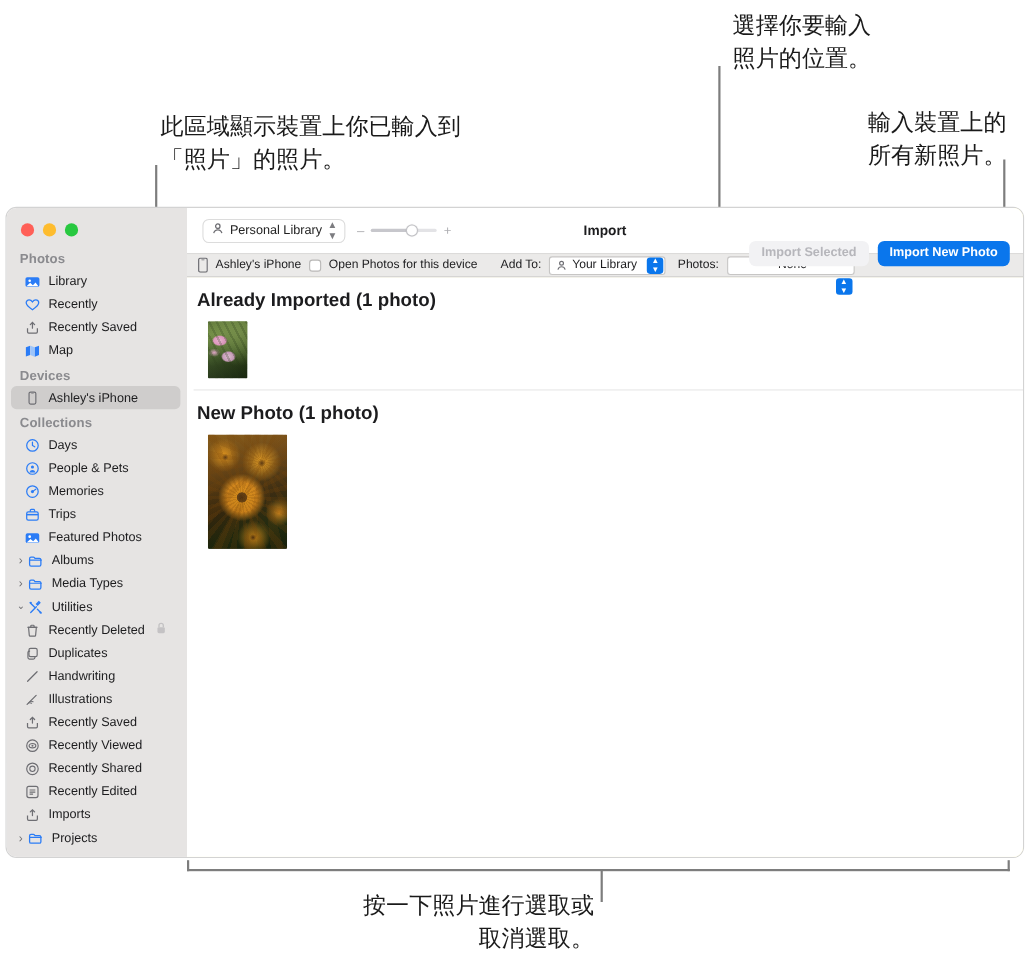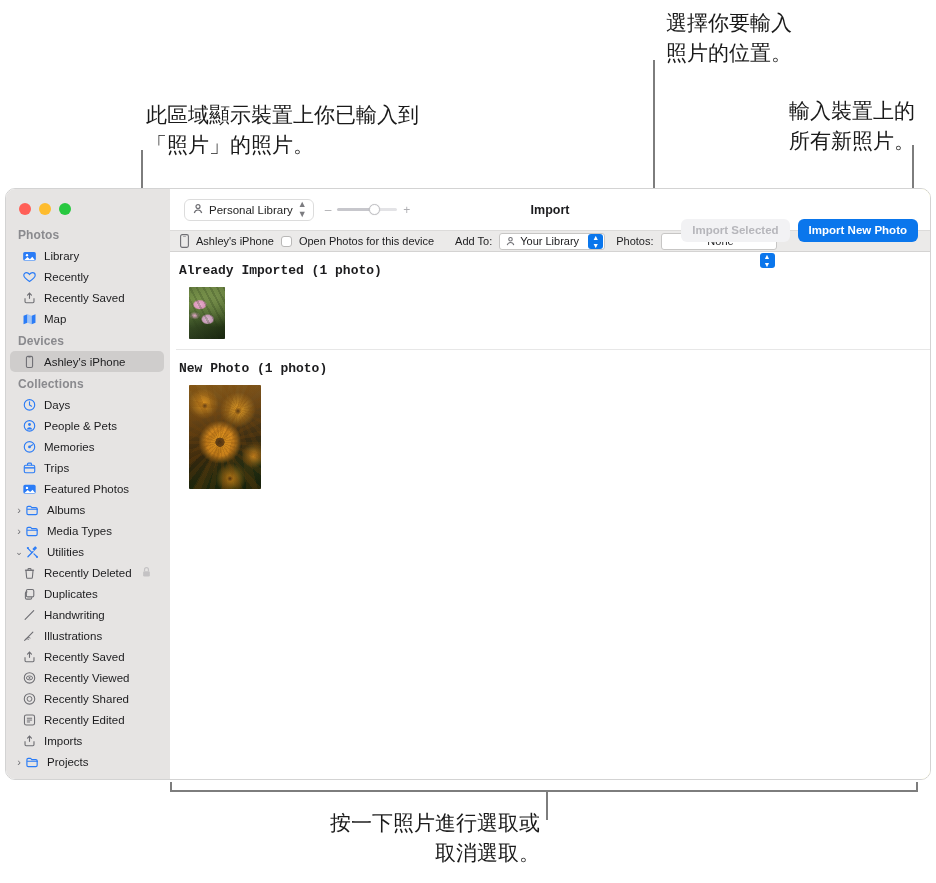--- a/index.html
+++ b/index.html
@@ -212,25 +212,24 @@
     color:#fff; font-size:7px; line-height:1;
     flex-direction: column;
     gap: 1px;
   }
   .pw-lib { width: 106px; padding-right: 1px; }
   .pw-alb { width: 116px; padding-right: 1px; flex-direction: column; }
 
   
   #content { flex: 1; overflow: hidden; background: #fff; padding: 0; }
   .group-head {
-    font-size: 13px;
+    font-size: 17px;
     font-weight: 700;
     color: #1c1c1e;
     padding: 11px 0 0 9px;
-    font-family: Liberation Mono, monospace;
   }
   .thumbs { padding: 9px 0 10px 19px; display: flex; gap: 14px; }
   .divider { height: 1px; background: #e7e7e7; margin: 0 0 0 6px; }
 
   .thumb { border-radius: 1px; overflow: hidden; position: relative; }
   .thumb.small { width: 36px; height: 52px; }
   .thumb.big   { width: 72px; height: 104px; }
 
   
   .pic-flowers-pink {

